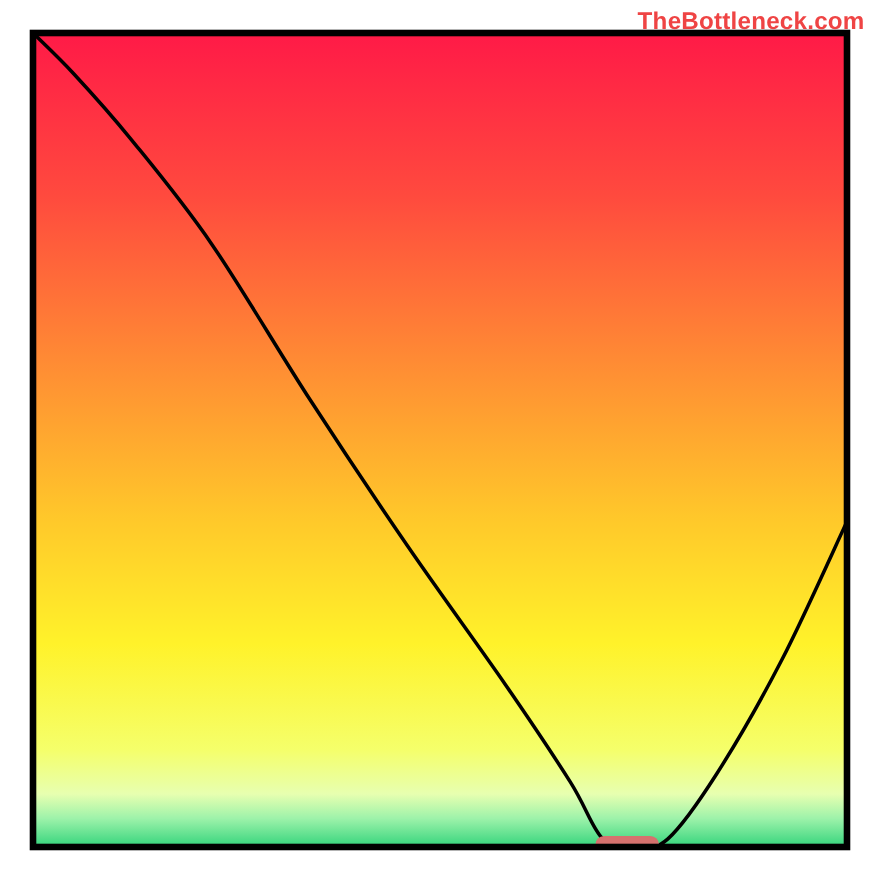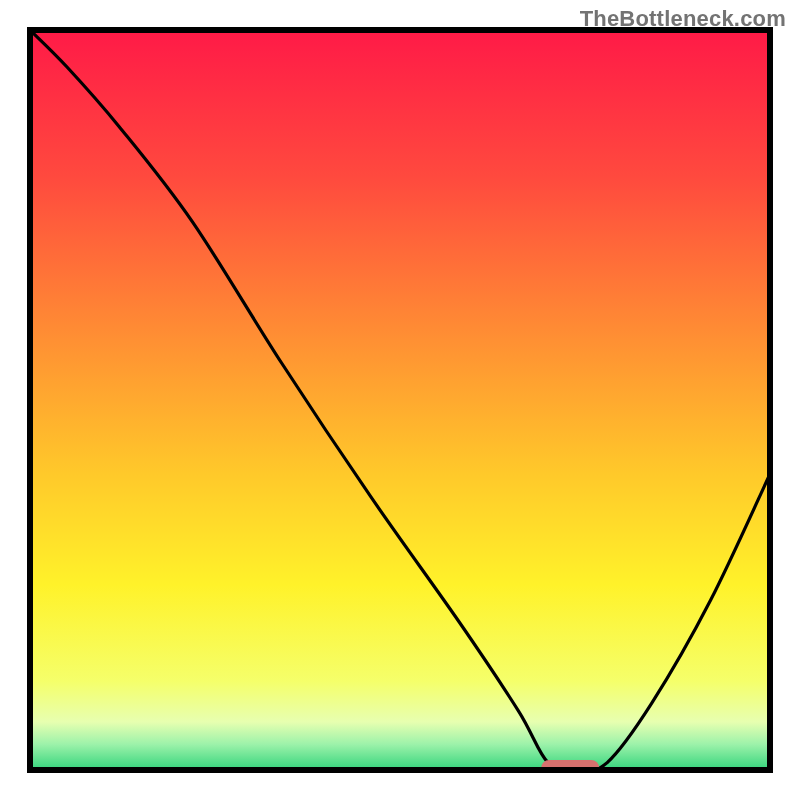--- a/index.html
+++ b/index.html
@@ -14,21 +14,21 @@
     position: relative;
     width: 800px;
     height: 800px;
   }
   .watermark {
     position: absolute;
     top: 6px;
     right: 14px;
     font-size: 22px;
     font-weight: 600;
-    color: #737373;
+    color: #ef4444;
     letter-spacing: 0.2px;
   }
   svg {
     display: block;
   }
 </style>
 </head>
 <body>
 
 <div class="stage">

